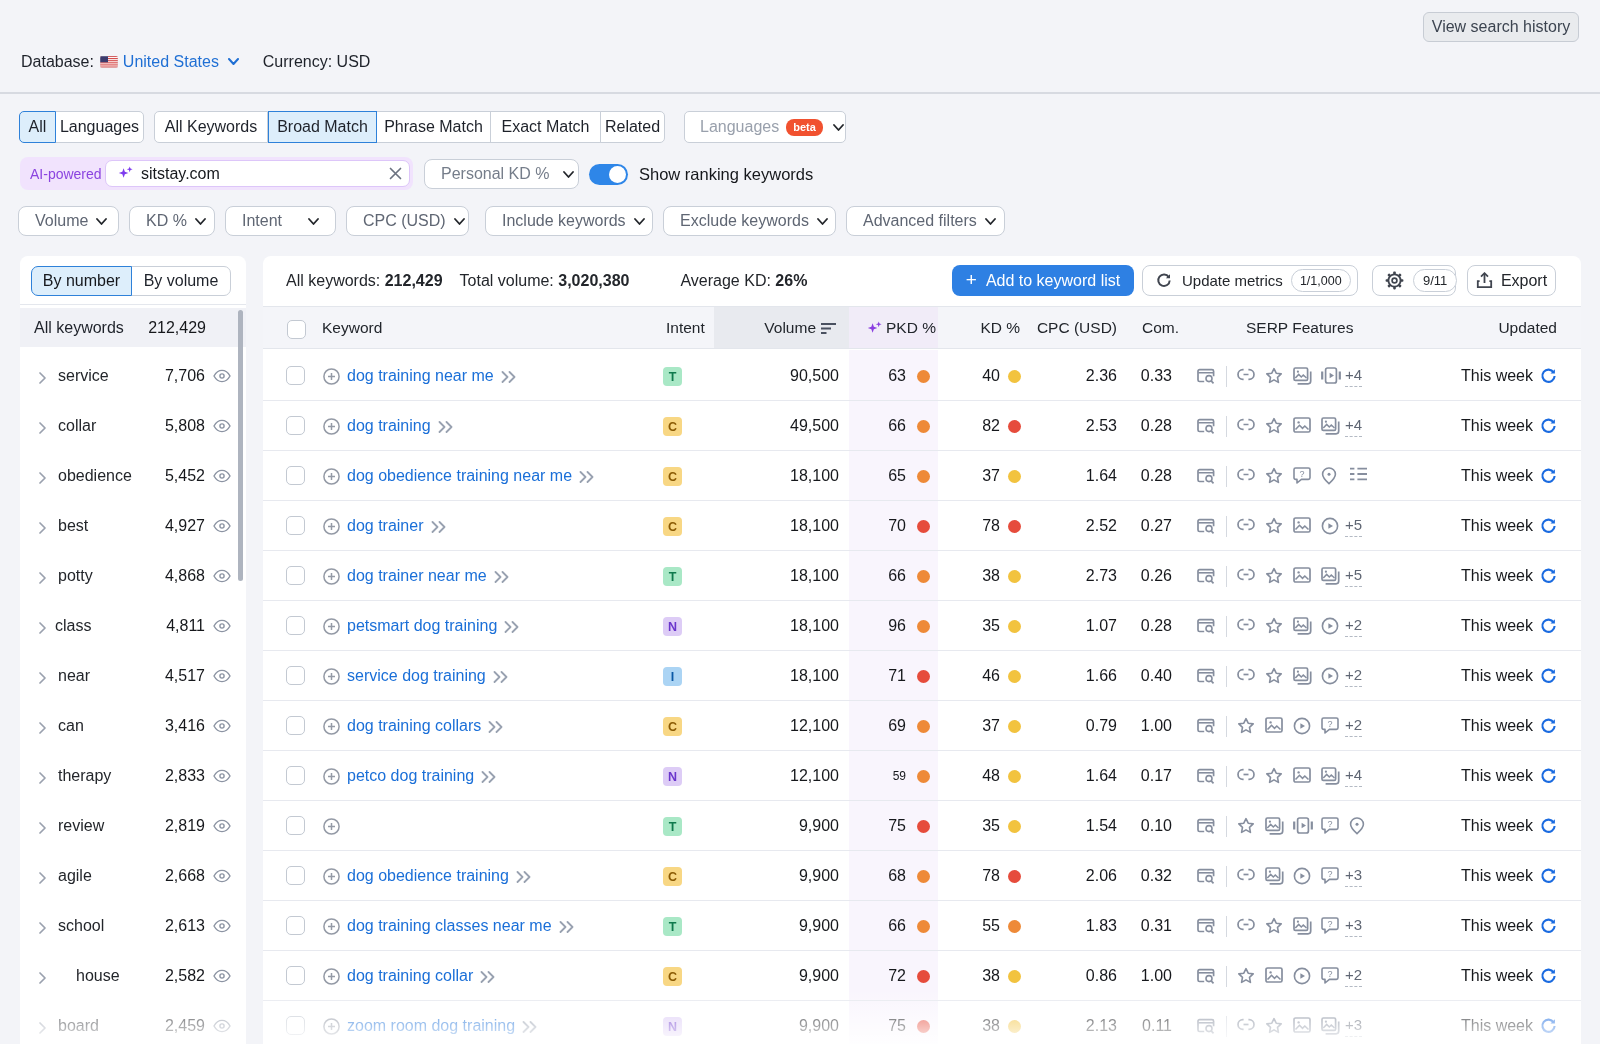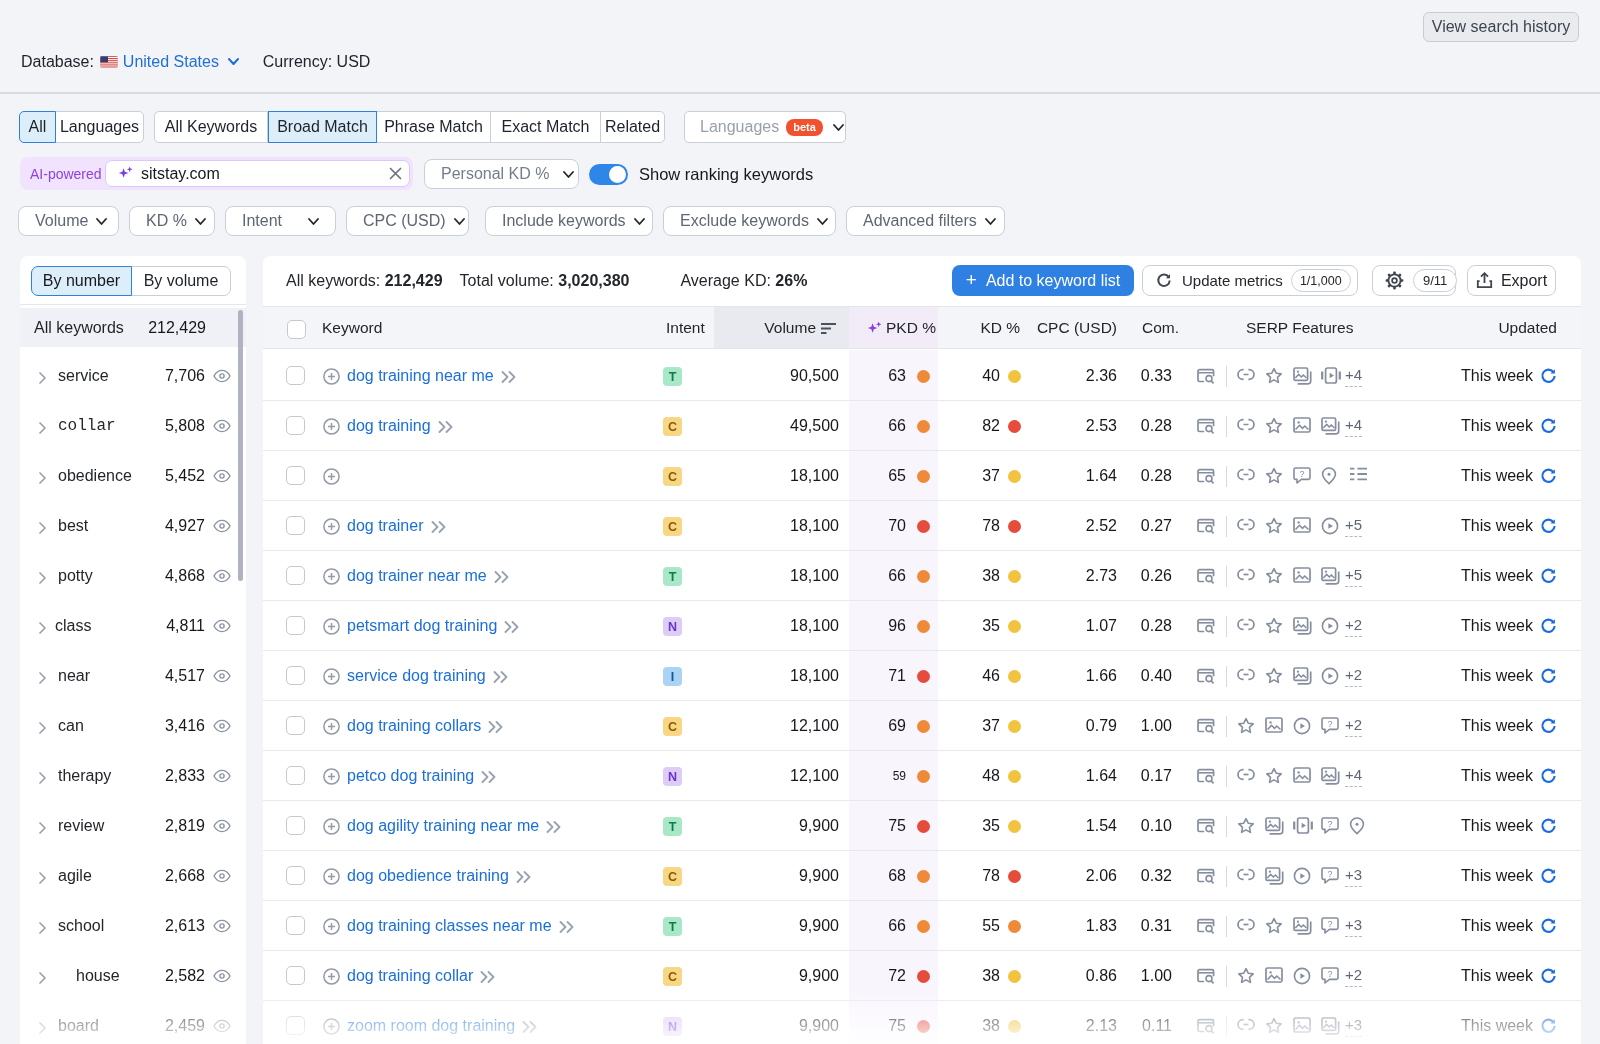--- a/index.html
+++ b/index.html
@@ -127,21 +127,21 @@
         </svg></div>
       <div style="position:absolute;left:38px;top:94.6px;height:50px;display:flex;align-items:center;font-size:16px;color:#23262b;">service</div>
       <div style="position:absolute;right:41px;top:94.6px;height:50px;display:flex;align-items:center;font-size:16px;color:#16181c;">7,706</div>
       <div style="position:absolute;left:193px;top:112.6px;"><svg width="18" height="14" viewBox="0 0 18 14">
           <path d="M1 7s3.1-5.6 8-5.6S17 7 17 7s-3.1 5.6-8 5.6S1 7 1 7z" fill="none" stroke="#8b93a2" stroke-width="1.4"></path>
           <circle cx="9" cy="7" r="2.1" fill="none" stroke="#8b93a2" stroke-width="1.4"></circle>
         </svg></div>
       <div style="position:absolute;left:19px;top:163.6px;"><svg width="7" height="12" viewBox="0 0 7 12">
           <path d="M1 1l5 5-5 5" fill="none" stroke="#9aa1ae" stroke-width="1.7" stroke-linecap="round" stroke-linejoin="round"></path>
         </svg></div>
-      <div style="position:absolute;left:38px;top:144.6px;height:50px;display:flex;align-items:center;font-size:16px;color:#23262b;font-family:Liberation Mono, monospace;">collar</div>
+      <div style="position:absolute;left:38px;top:144.6px;height:50px;display:flex;align-items:center;font-size:16px;color:#23262b;">collar</div>
       <div style="position:absolute;right:41px;top:144.6px;height:50px;display:flex;align-items:center;font-size:16px;color:#16181c;">5,808</div>
       <div style="position:absolute;left:193px;top:162.6px;"><svg width="18" height="14" viewBox="0 0 18 14">
           <path d="M1 7s3.1-5.6 8-5.6S17 7 17 7s-3.1 5.6-8 5.6S1 7 1 7z" fill="none" stroke="#8b93a2" stroke-width="1.4"></path>
           <circle cx="9" cy="7" r="2.1" fill="none" stroke="#8b93a2" stroke-width="1.4"></circle>
         </svg></div>
       <div style="position:absolute;left:19px;top:213.6px;"><svg width="7" height="12" viewBox="0 0 7 12">
           <path d="M1 1l5 5-5 5" fill="none" stroke="#9aa1ae" stroke-width="1.7" stroke-linecap="round" stroke-linejoin="round"></path>
         </svg></div>
       <div style="position:absolute;left:38px;top:194.6px;height:50px;display:flex;align-items:center;font-size:16px;color:#23262b;">obedience</div>
       <div style="position:absolute;right:41px;top:194.6px;height:50px;display:flex;align-items:center;font-size:16px;color:#16181c;">5,452</div>
@@ -415,20 +415,25 @@
             <path d="M13.6 4.4A6.1 6.1 0 1014.6 8" fill="none" stroke="#1b6be0" stroke-width="2.1" transform="scale(1.0)"></path>
             <path d="M14.9 1.2v4.3h-4.4z" fill="#1b6be0" transform="scale(1.0)"></path>
           </svg>
         </span></div>
       <div style="position:absolute;left:0;top:195px;width:1318px;height:50px;border-bottom:1px solid #e7e9ef;"></div>
       <div class="cb" style="left:23px;top:210px;"></div>
       <div style="position:absolute;left:60px;top:212px;"><svg width="17" height="17" viewBox="0 0 17 17">
           <circle cx="8.5" cy="8.5" r="7.6" fill="none" stroke="#949aa6" stroke-width="1.5"></circle>
           <path d="M8.5 5v7M5 8.5h7" stroke="#949aa6" stroke-width="1.5"></path>
         </svg></div>
+      <div style="position:absolute;left:84px;top:195px;height:50px;display:flex;align-items:center;font-size:16px;color:#1a6fd8;">dog obedience training near me<span style="display:inline-flex;margin-left:7px;margin-top:2px;">
+          <svg width="15" height="12" viewBox="0 0 15 12">
+            <path d="M1.5 1l5 5-5 5M8.5 1l5 5-5 5" fill="none" stroke="#98a1b0" stroke-width="1.8" stroke-linecap="round" stroke-linejoin="round"></path>
+          </svg>
+        </span></div>
       <div style="position:absolute;left:400px;top:211px;width:19px;height:19px;background:#f8d784;border-radius:4px;display:flex;align-items:center;justify-content:center;font-size:12.5px;font-weight:bold;color:#8a5a04;">C</div>
       <div style="position:absolute;top:195px;height:50px;display:flex;align-items:center;font-size:16px;color:#16181c;right:742px;">18,100</div>
       <div style="position:absolute;top:195px;height:50px;display:flex;align-items:center;font-size:16px;color:#16181c;right:675px;">65</div>
       <div class="dot" style="left:654px;top:214px;background:#ee8a38;"></div>
       <div style="position:absolute;top:195px;height:50px;display:flex;align-items:center;font-size:16px;color:#16181c;right:581px;">37</div>
       <div class="dot" style="left:745px;top:214px;background:#f2c33f;"></div>
       <div style="position:absolute;top:195px;height:50px;display:flex;align-items:center;font-size:16px;color:#16181c;right:464px;">1.64</div>
       <div style="position:absolute;top:195px;height:50px;display:flex;align-items:center;font-size:16px;color:#16181c;right:409px;">0.28</div>
       <div style="position:absolute;left:934px;top:212px;"><svg width="19" height="17" viewBox="0 0 19 17">
           <path d="M16.6 8.2V3.3c0-.9-.7-1.6-1.6-1.6H2.6c-.9 0-1.6.7-1.6 1.6v8.6c0 .9.7 1.6 1.6 1.6h4.6" fill="none" stroke="#868e9e" stroke-width="1.7"></path>
@@ -766,25 +771,20 @@
             <path d="M13.6 4.4A6.1 6.1 0 1014.6 8" fill="none" stroke="#1b6be0" stroke-width="2.1" transform="scale(1.0)"></path>
             <path d="M14.9 1.2v4.3h-4.4z" fill="#1b6be0" transform="scale(1.0)"></path>
           </svg>
         </span></div>
       <div style="position:absolute;left:0;top:545px;width:1318px;height:50px;border-bottom:1px solid #e7e9ef;"></div>
       <div class="cb" style="left:23px;top:560px;"></div>
       <div style="position:absolute;left:60px;top:562px;"><svg width="17" height="17" viewBox="0 0 17 17">
           <circle cx="8.5" cy="8.5" r="7.6" fill="none" stroke="#949aa6" stroke-width="1.5"></circle>
           <path d="M8.5 5v7M5 8.5h7" stroke="#949aa6" stroke-width="1.5"></path>
         </svg></div>
-      <div style="position:absolute;left:84px;top:545px;height:50px;display:flex;align-items:center;font-size:16px;color:#1a6fd8;">dog agility training near me<span style="display:inline-flex;margin-left:7px;margin-top:2px;">
-          <svg width="15" height="12" viewBox="0 0 15 12">
-            <path d="M1.5 1l5 5-5 5M8.5 1l5 5-5 5" fill="none" stroke="#98a1b0" stroke-width="1.8" stroke-linecap="round" stroke-linejoin="round"></path>
-          </svg>
-        </span></div>
       <div style="position:absolute;left:400px;top:561px;width:19px;height:19px;background:#a9e8c6;border-radius:4px;display:flex;align-items:center;justify-content:center;font-size:12.5px;font-weight:bold;color:#0e7a4d;">T</div>
       <div style="position:absolute;top:545px;height:50px;display:flex;align-items:center;font-size:16px;color:#16181c;right:742px;">9,900</div>
       <div style="position:absolute;top:545px;height:50px;display:flex;align-items:center;font-size:16px;color:#16181c;right:675px;">75</div>
       <div class="dot" style="left:654px;top:564px;background:#e64c3c;"></div>
       <div style="position:absolute;top:545px;height:50px;display:flex;align-items:center;font-size:16px;color:#16181c;right:581px;">35</div>
       <div class="dot" style="left:745px;top:564px;background:#f2c33f;"></div>
       <div style="position:absolute;top:545px;height:50px;display:flex;align-items:center;font-size:16px;color:#16181c;right:464px;">1.54</div>
       <div style="position:absolute;top:545px;height:50px;display:flex;align-items:center;font-size:16px;color:#16181c;right:409px;">0.10</div>
       <div style="position:absolute;left:934px;top:562px;"><svg width="19" height="17" viewBox="0 0 19 17">
           <path d="M16.6 8.2V3.3c0-.9-.7-1.6-1.6-1.6H2.6c-.9 0-1.6.7-1.6 1.6v8.6c0 .9.7 1.6 1.6 1.6h4.6" fill="none" stroke="#868e9e" stroke-width="1.7"></path>

